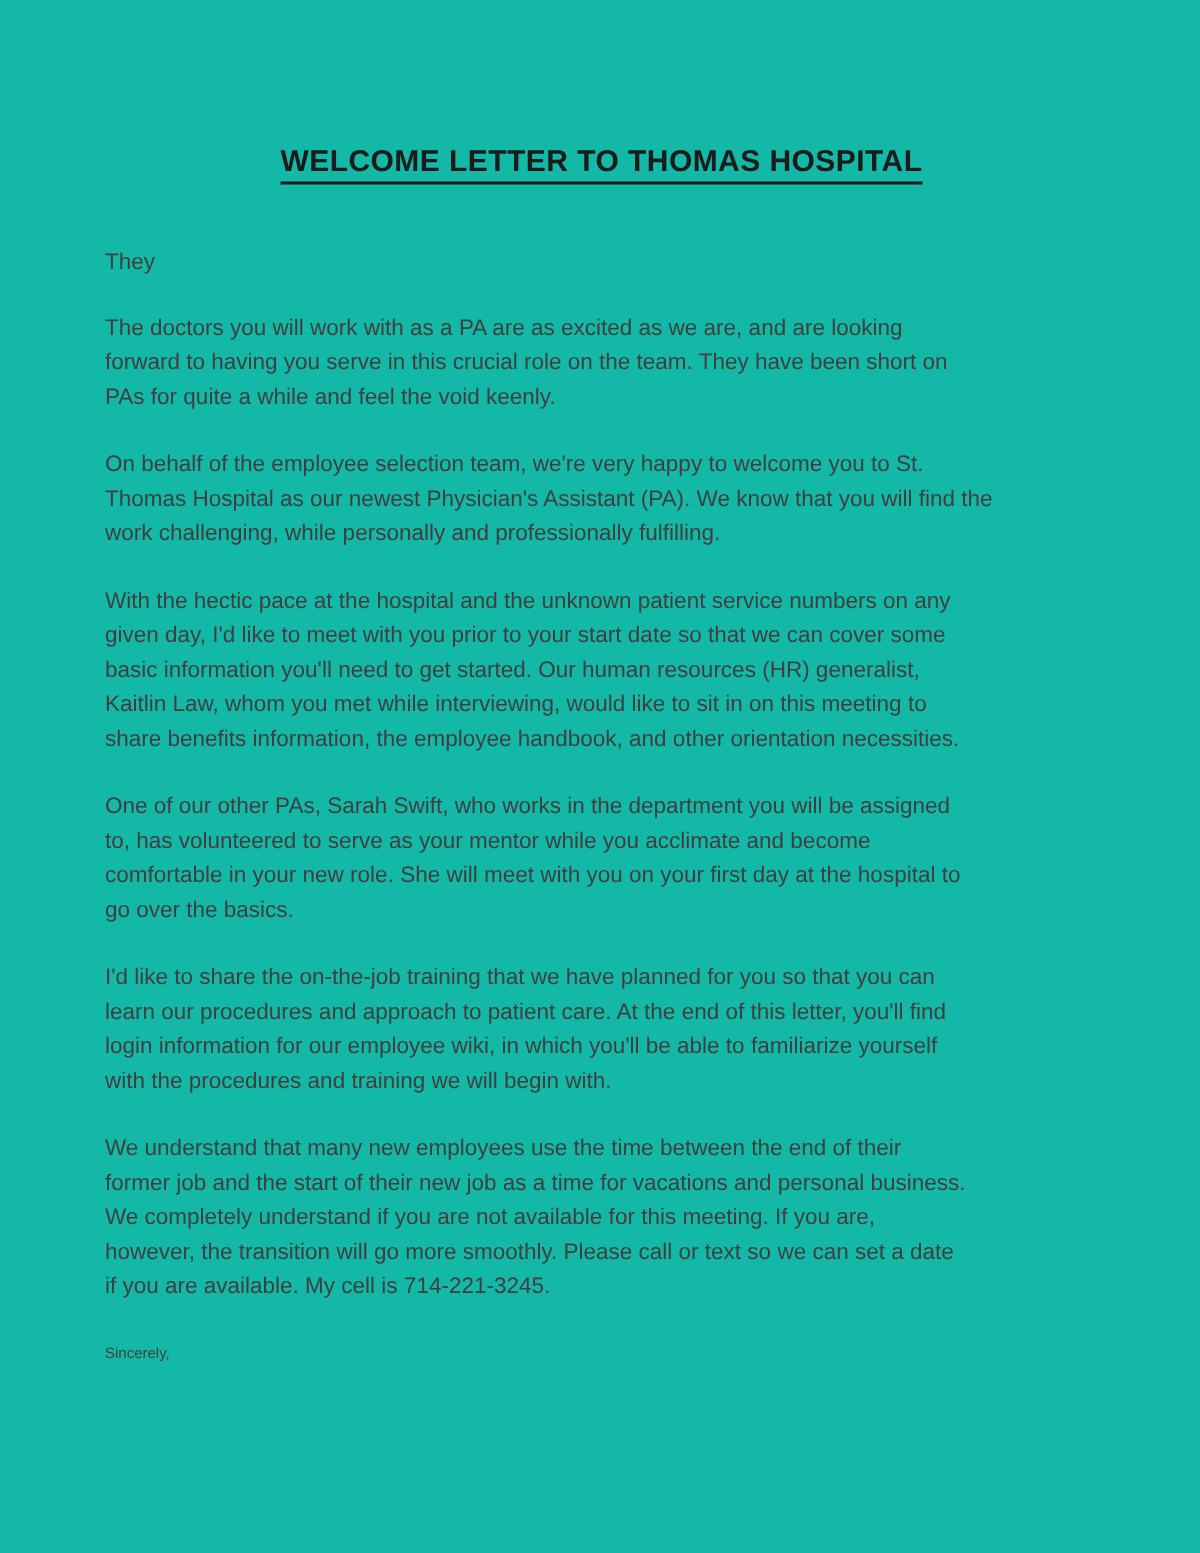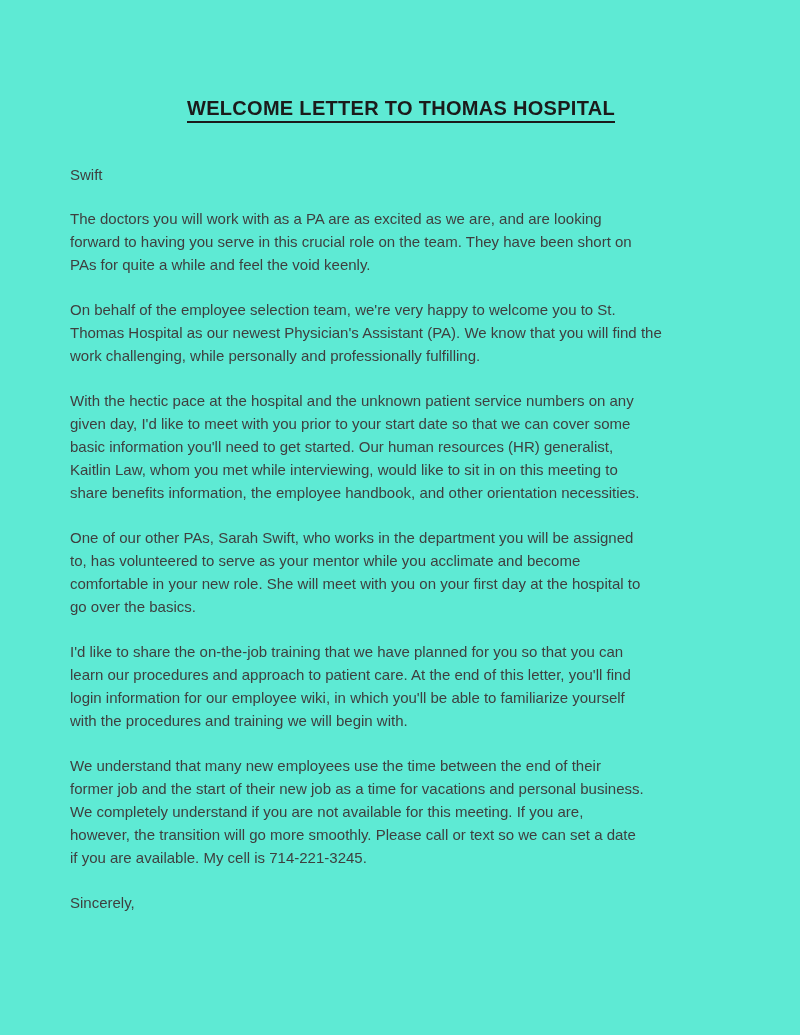--- a/index.html
+++ b/index.html
@@ -4,21 +4,21 @@
 <style>
   html, body {
     margin: 0;
     padding: 0;
     background: #ffffff;
   }
   .page {
     position: relative;
     width: 800px;
     height: 1035px;
-    background: #5eead4;
+    background: #14b8a6;
     box-sizing: border-box;
     padding: 97px 68px 0 70px;
     font-family: "Liberation Sans", "DejaVu Sans", sans-serif;
     color: #3f3f3f;
   }
   .letter-title {
     text-align: center;
     margin: 0 0 40px 0;
     font-size: 20px;
     font-weight: 700;
@@ -36,31 +36,31 @@
     line-height: 23px;
   }
   .para {
     margin: 0 0 22px 0;
     font-size: 15px;
     line-height: 23px;
     white-space: pre-line;
   }
   .closing {
     margin: 0;
-    font-size: 15px;
+    font-size: 10px;
     line-height: 23px;
   }
 </style>
 </head>
 <body>
 
 <div class="page">
   <h1 class="letter-title"><span class="underline">WELCOME LETTER TO THOMAS HOSPITAL</span></h1>
 
-  <p class="salutation">Swift</p>
+  <p class="salutation">They</p>
 
   <p class="para">The doctors you will work with as a PA are as excited as we are, and are looking
 forward to having you serve in this crucial role on the team. They have been short on
 PAs for quite a while and feel the void keenly.</p>
 
   <p class="para">On behalf of the employee selection team, we're very happy to welcome you to St.
 Thomas Hospital as our newest Physician's Assistant (PA). We know that you will find the
 work challenging, while personally and professionally fulfilling.</p>
 
   <p class="para">With the hectic pace at the hospital and the unknown patient service numbers on any

